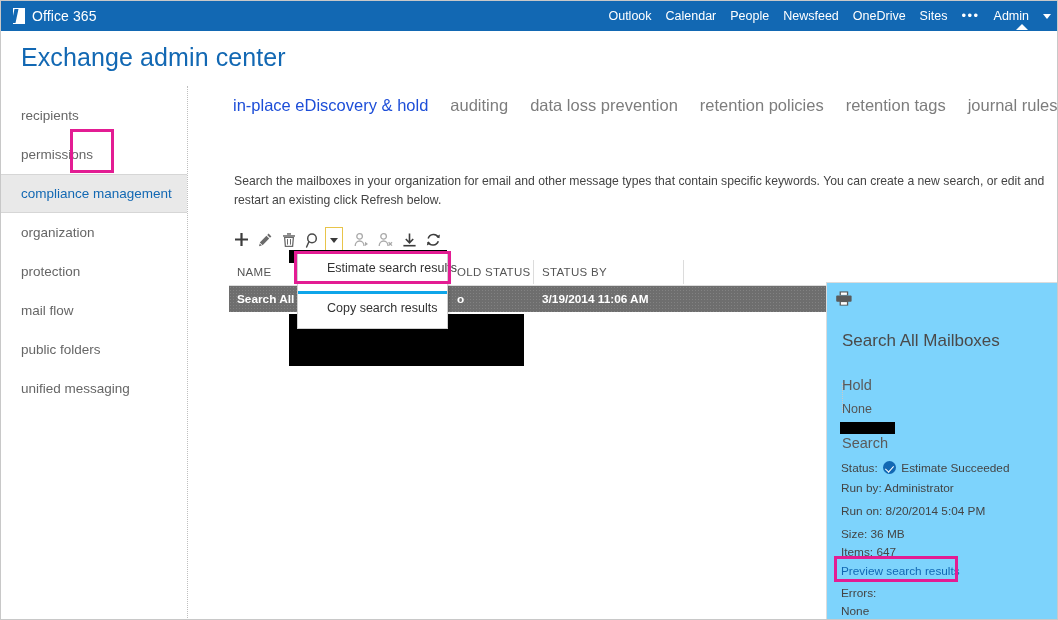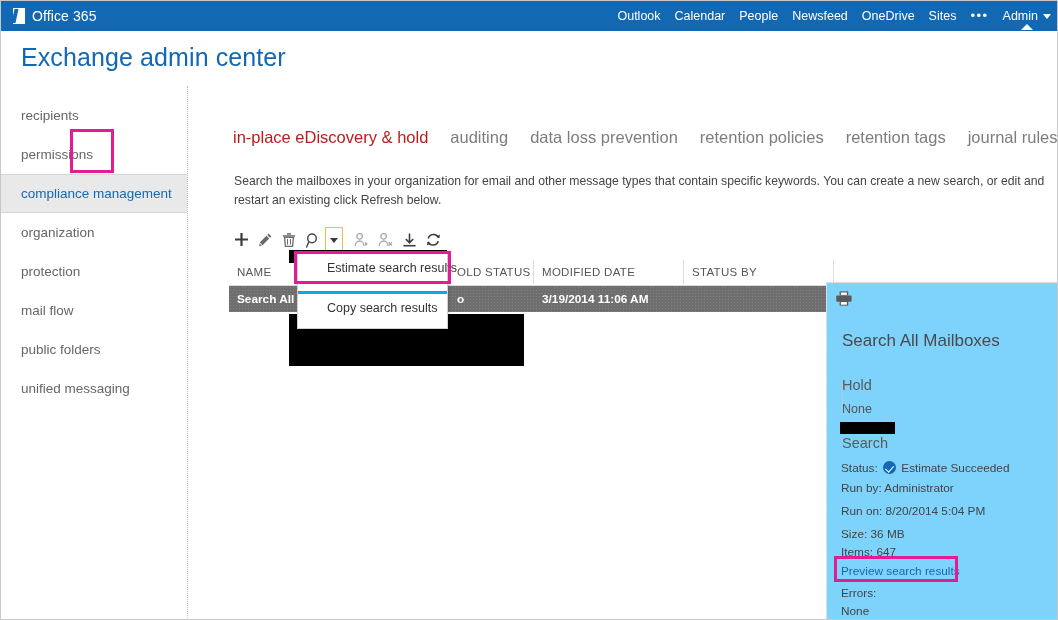--- a/index.html
+++ b/index.html
@@ -54,21 +54,21 @@
   .suitenav {
     margin-left: auto; margin-right: 8px;
     display: flex; align-items: center; gap: 14px;
     font-size: 12.5px;
   }
   .suitenav a {
     color: #fff; text-decoration: none; white-space: nowrap;
     line-height: 30px;
   }
   .suitenav .dots { letter-spacing: 1.5px; font-size: 13px; }
-  .admin-wrap { position: relative; display: flex; align-items: center; gap: 5px; }
+  .admin-wrap { position: relative; display: flex; align-items: center; gap: 14px; }
   .caret-dn {
     width: 0; height: 0;
     border-left: 4px solid transparent;
     border-right: 4px solid transparent;
     border-top: 5px solid #fff;
     display: inline-block;
   }
   .admin-arrow {
     position: absolute; left: 50%; bottom: -7px;
     transform: translateX(-50%);
@@ -110,21 +110,21 @@
   .main {
     position: absolute; left: 188px; top: 85px;
     width: 870px; height: 534px;
   }
   .tabs {
     position: absolute; left: 44px; top: 10px;
     display: flex; align-items: baseline; gap: 22px;
     white-space: nowrap;
   }
   .tab { font-size: 16.5px; color: #7d7d7d; cursor: pointer; }
-  .tab.active { color: #b91c1c; margin-top: 32px; }
+  .tab.active { color: #1d4ed8; }
 
   .desc {
     position: absolute; left: 45px; top: 86px;
     width: 835px;
     font-size: 12.2px; color: #444; line-height: 19px;
   }
 
   
   .toolbar {
     position: absolute; left: 40px; top: 138px;
@@ -398,21 +398,20 @@
           <path d="M1.9 13.6l.6-3.6 3.2 1.5z" fill="#3c3c3c"></path>
         </svg>
       </div>
     </div>
 
     <div class="tbl">
       <div class="tbl-head">
         <div class="th" style="width:145px">NAME</div>
         <div class="th" style="width:75px"></div>
         <div class="th" style="width:85px">OLD STATUS</div>
-        <div class="th" style="width:150px">MODIFIED DATE</div>
         <div class="th" style="width:150px">STATUS BY</div>
         <div class="th" style="width:225px"></div>
       </div>
       <div class="tbl-row">
         <div class="td" style="width:145px">Search All M</div>
         <div class="td" style="width:75px"></div>
         <div class="td" style="width:85px">o</div>
         <div class="td" style="width:150px">3/19/2014 11:06 AM</div>
         <div class="td" style="width:150px"></div>
         <div class="td" style="width:225px"></div>

